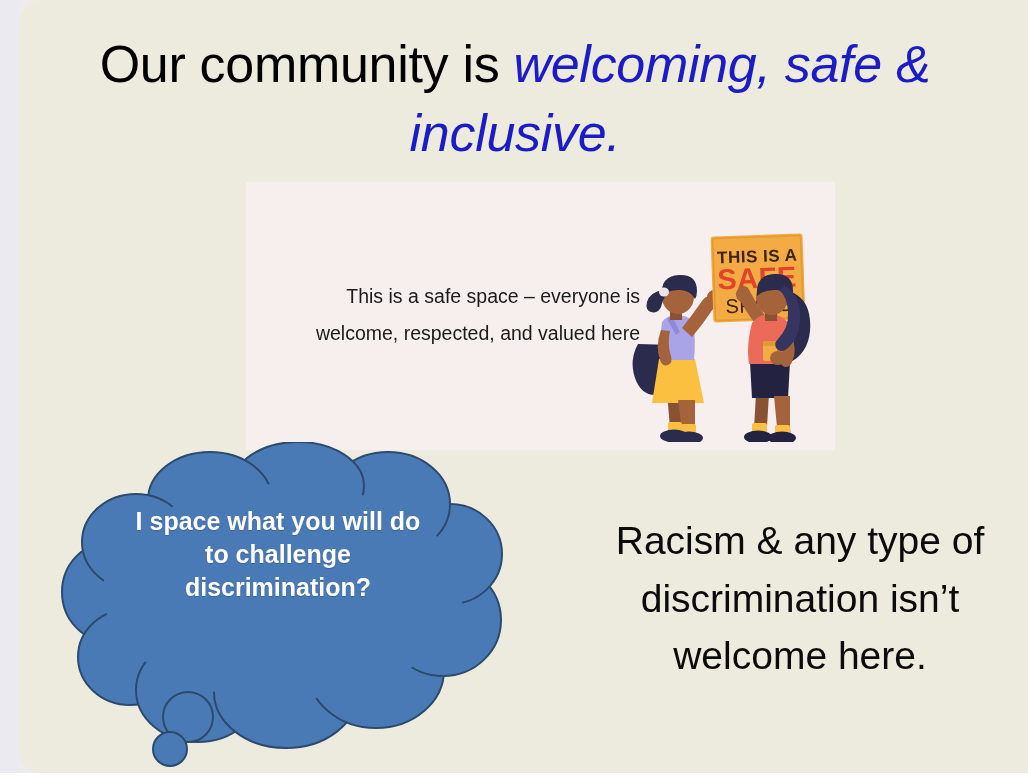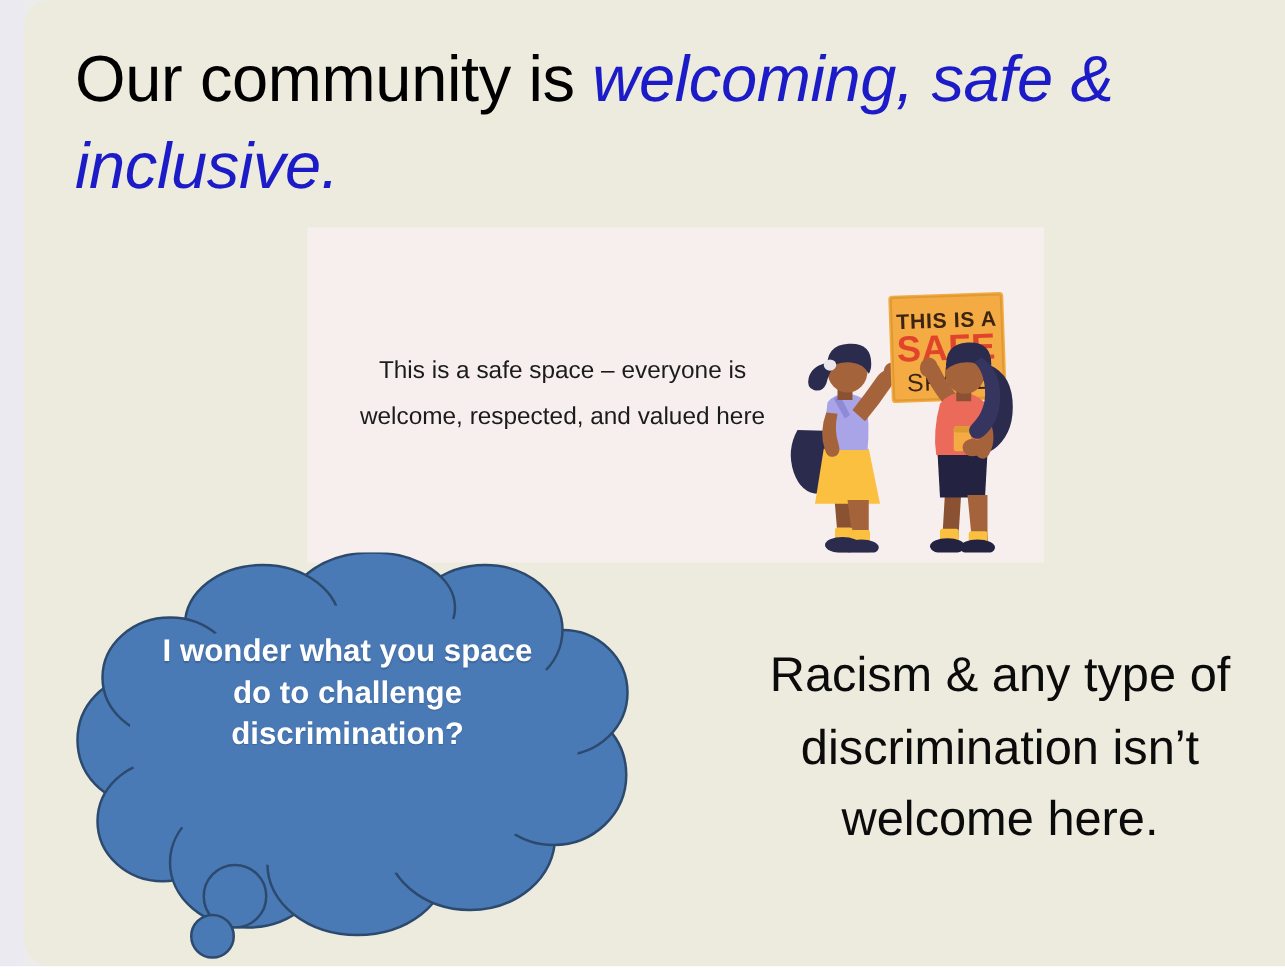--- a/index.html
+++ b/index.html
@@ -44,20 +44,21 @@
     left: 0; top: 773px;
     width: 1028px; height: 8px;
     background: #ffffff;
   }
 
   
   .title-block {
     position: absolute;
     left: 60px; top: 30px;
     width: 910px;
+    text-align: center;
     font-size: 52px;
     line-height: 1.33;
     letter-spacing: -0.3px;
     color: #000000;
   }
   .title-plain { color: #000000; }
   .title-accent {
     color: #1b1bc8;
     font-style: italic;
   }
@@ -67,21 +68,21 @@
     position: absolute;
     left: 246px; top: 182px;
     width: 589px; height: 268px;
     background: #f7efee;
     overflow: hidden;
   }
   .panel-caption {
     position: absolute;
     left: 14px; top: 96px;
     width: 380px;
-    text-align: center;
+    text-align: right;
     font-size: 19.5px;
     line-height: 1.92;
     color: #1b1b1b;
     font-family: "Liberation Sans", sans-serif;
   }
 
   
   .illustration {
     position: absolute;
     left: 380px; top: 42px;
@@ -241,18 +242,18 @@
         <ellipse cx="152" cy="58" rx="62" ry="48"></ellipse>
         <ellipse cx="78" cy="100" rx="54" ry="48"></ellipse>
 
         <ellipse cx="225" cy="150" rx="180" ry="108" stroke="none"></ellipse>
 
         <circle cx="130" cy="275" r="25"></circle>
         <circle cx="112" cy="307" r="17"></circle>
       </g>
     </svg>
 
-    <div class="bubble-text">I wonder what you space do to challenge discrimination?</div>
+    <div class="bubble-text">I space what you will do to challenge discrimination?</div>
   </div>
 
   <div class="statement-block">Racism &amp; any type of discrimination isn’t welcome here.</div>
 
 </div>
 
 </body></html>

